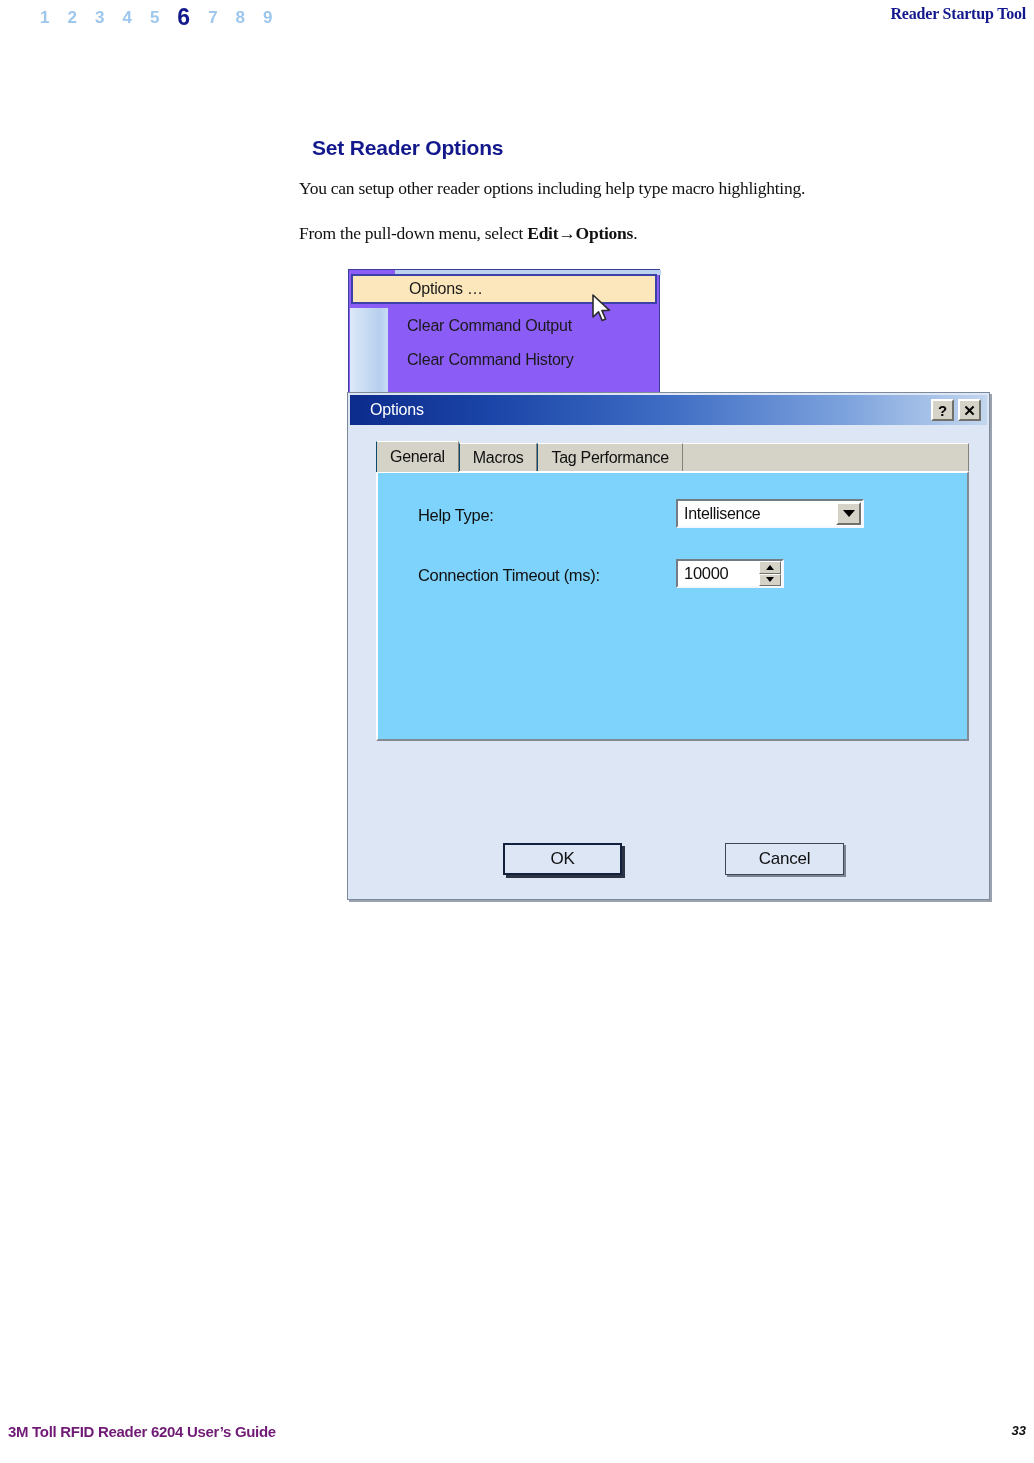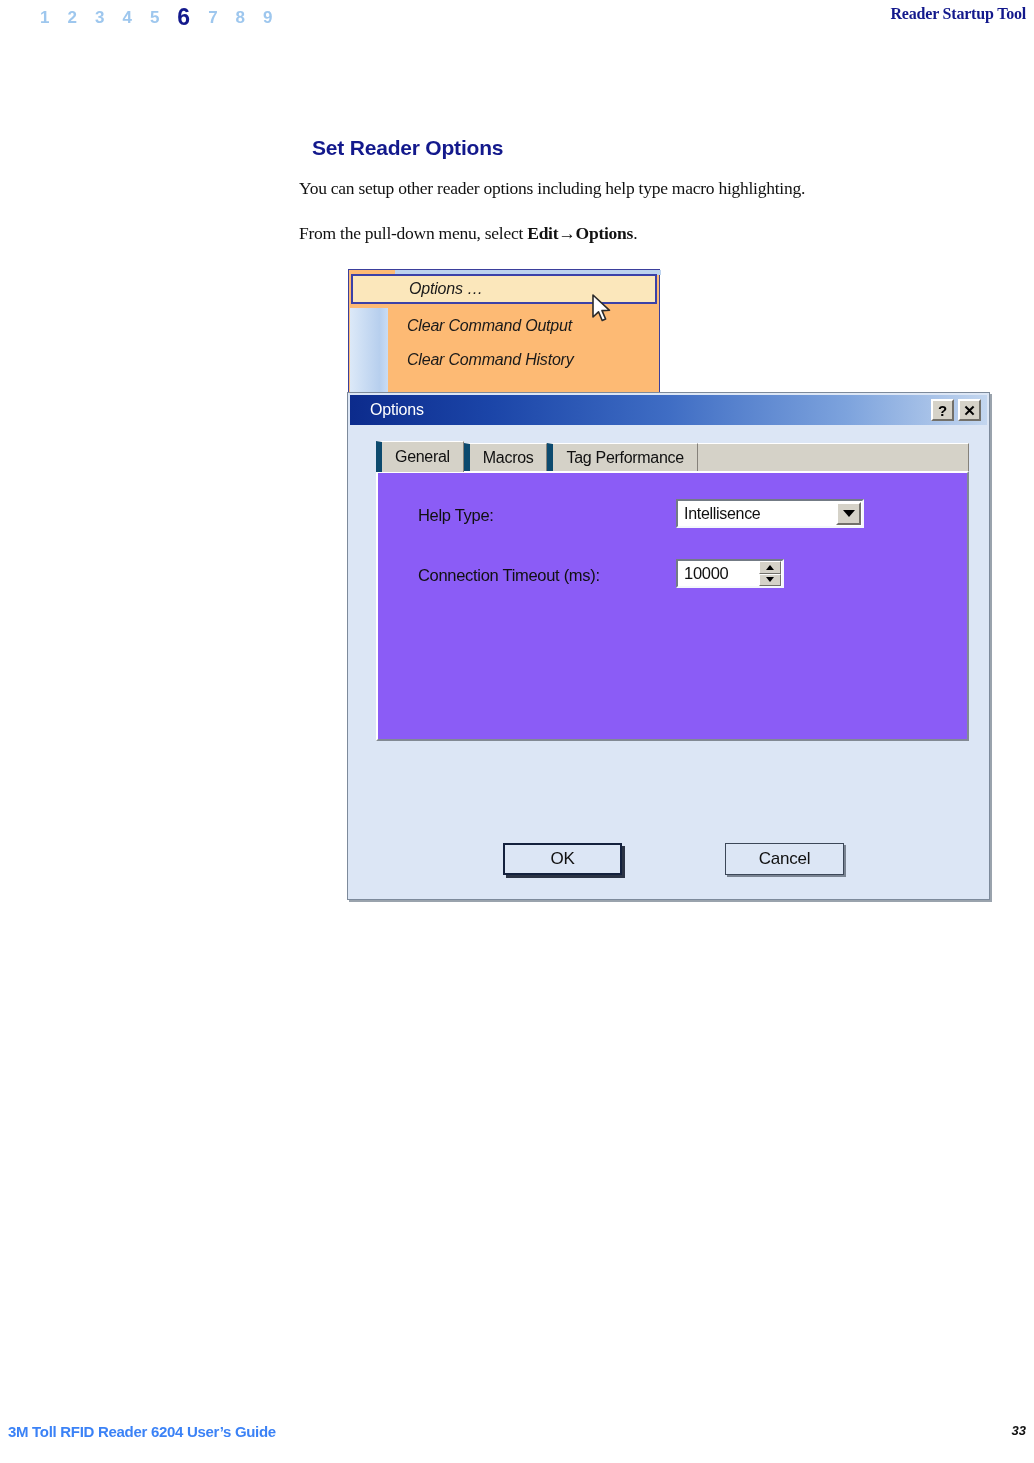--- a/index.html
+++ b/index.html
@@ -79,24 +79,23 @@
   }
   .body-para b { font-weight: bold; }
 
   
   .fig-menu {
     position: absolute;
     left: 348px;
     top: 269px;
     width: 312px;
     height: 140px;
-    background: #fdba74;
+    background: #8b5cf6;
     border: 1px solid #3b3f9c;
     box-sizing: border-box;
-    font-style: italic;
   }
   .fig-menu-topstrip {
     position: absolute;
     left: 46px; top: 0;
     width: 266px;
     height: 5px;
     background: #bcd2ee;
   }
   .menu-gutter {
     position: absolute;
@@ -209,21 +208,21 @@
     right: 20px;
     height: 28px;
   }
   .tab {
     position: relative;
     float: left;
     height: 28px;
     padding: 0 13px;
     background: #d5d2c8;
     border-top: 1px solid #ffffff;
-    border-left: 6px solid #0c4a6e;
+    border-left: 1px solid #0c4a6e;
     border-right: 1px solid #85817a;
     box-sizing: border-box;
     display: flex;
     align-items: center;
     font-family: "Liberation Sans", sans-serif;
     font-size: 16px;
     color: #101010;
     letter-spacing: -0.3px;
   }
   .tab.active {
@@ -244,21 +243,21 @@
     z-index: 1;
   }
   .tabs-inner { position: relative; z-index: 2; height: 28px; }
 
   .tabpanel {
     position: absolute;
     left: 28px;
     top: 78px;
     right: 20px;
     height: 270px;
-    background: #8b5cf6;
+    background: #7dd3fc;
     border-top: 2px solid #ffffff;
     border-left: 2px solid #ffffff;
     border-right: 2px solid #828a94;
     border-bottom: 2px solid #828a94;
     box-sizing: border-box;
   }
 
   .field-label {
     position: absolute;
     font-family: "Liberation Sans", sans-serif;
@@ -402,21 +401,21 @@
     width: 1034px;
     height: 24px;
   }
   .footer-left {
     position: absolute;
     left: 8px;
     top: 0;
     font-family: "Liberation Sans", sans-serif;
     font-weight: bold;
     font-size: 15px;
-    color: #3b82f6;
+    color: #701a75;
     letter-spacing: -0.3px;
   }
   .footer-right {
     position: absolute;
     right: 8px;
     top: 0;
     font-family: "Liberation Sans", sans-serif;
     font-weight: bold;
     font-style: italic;
     font-size: 13px;

